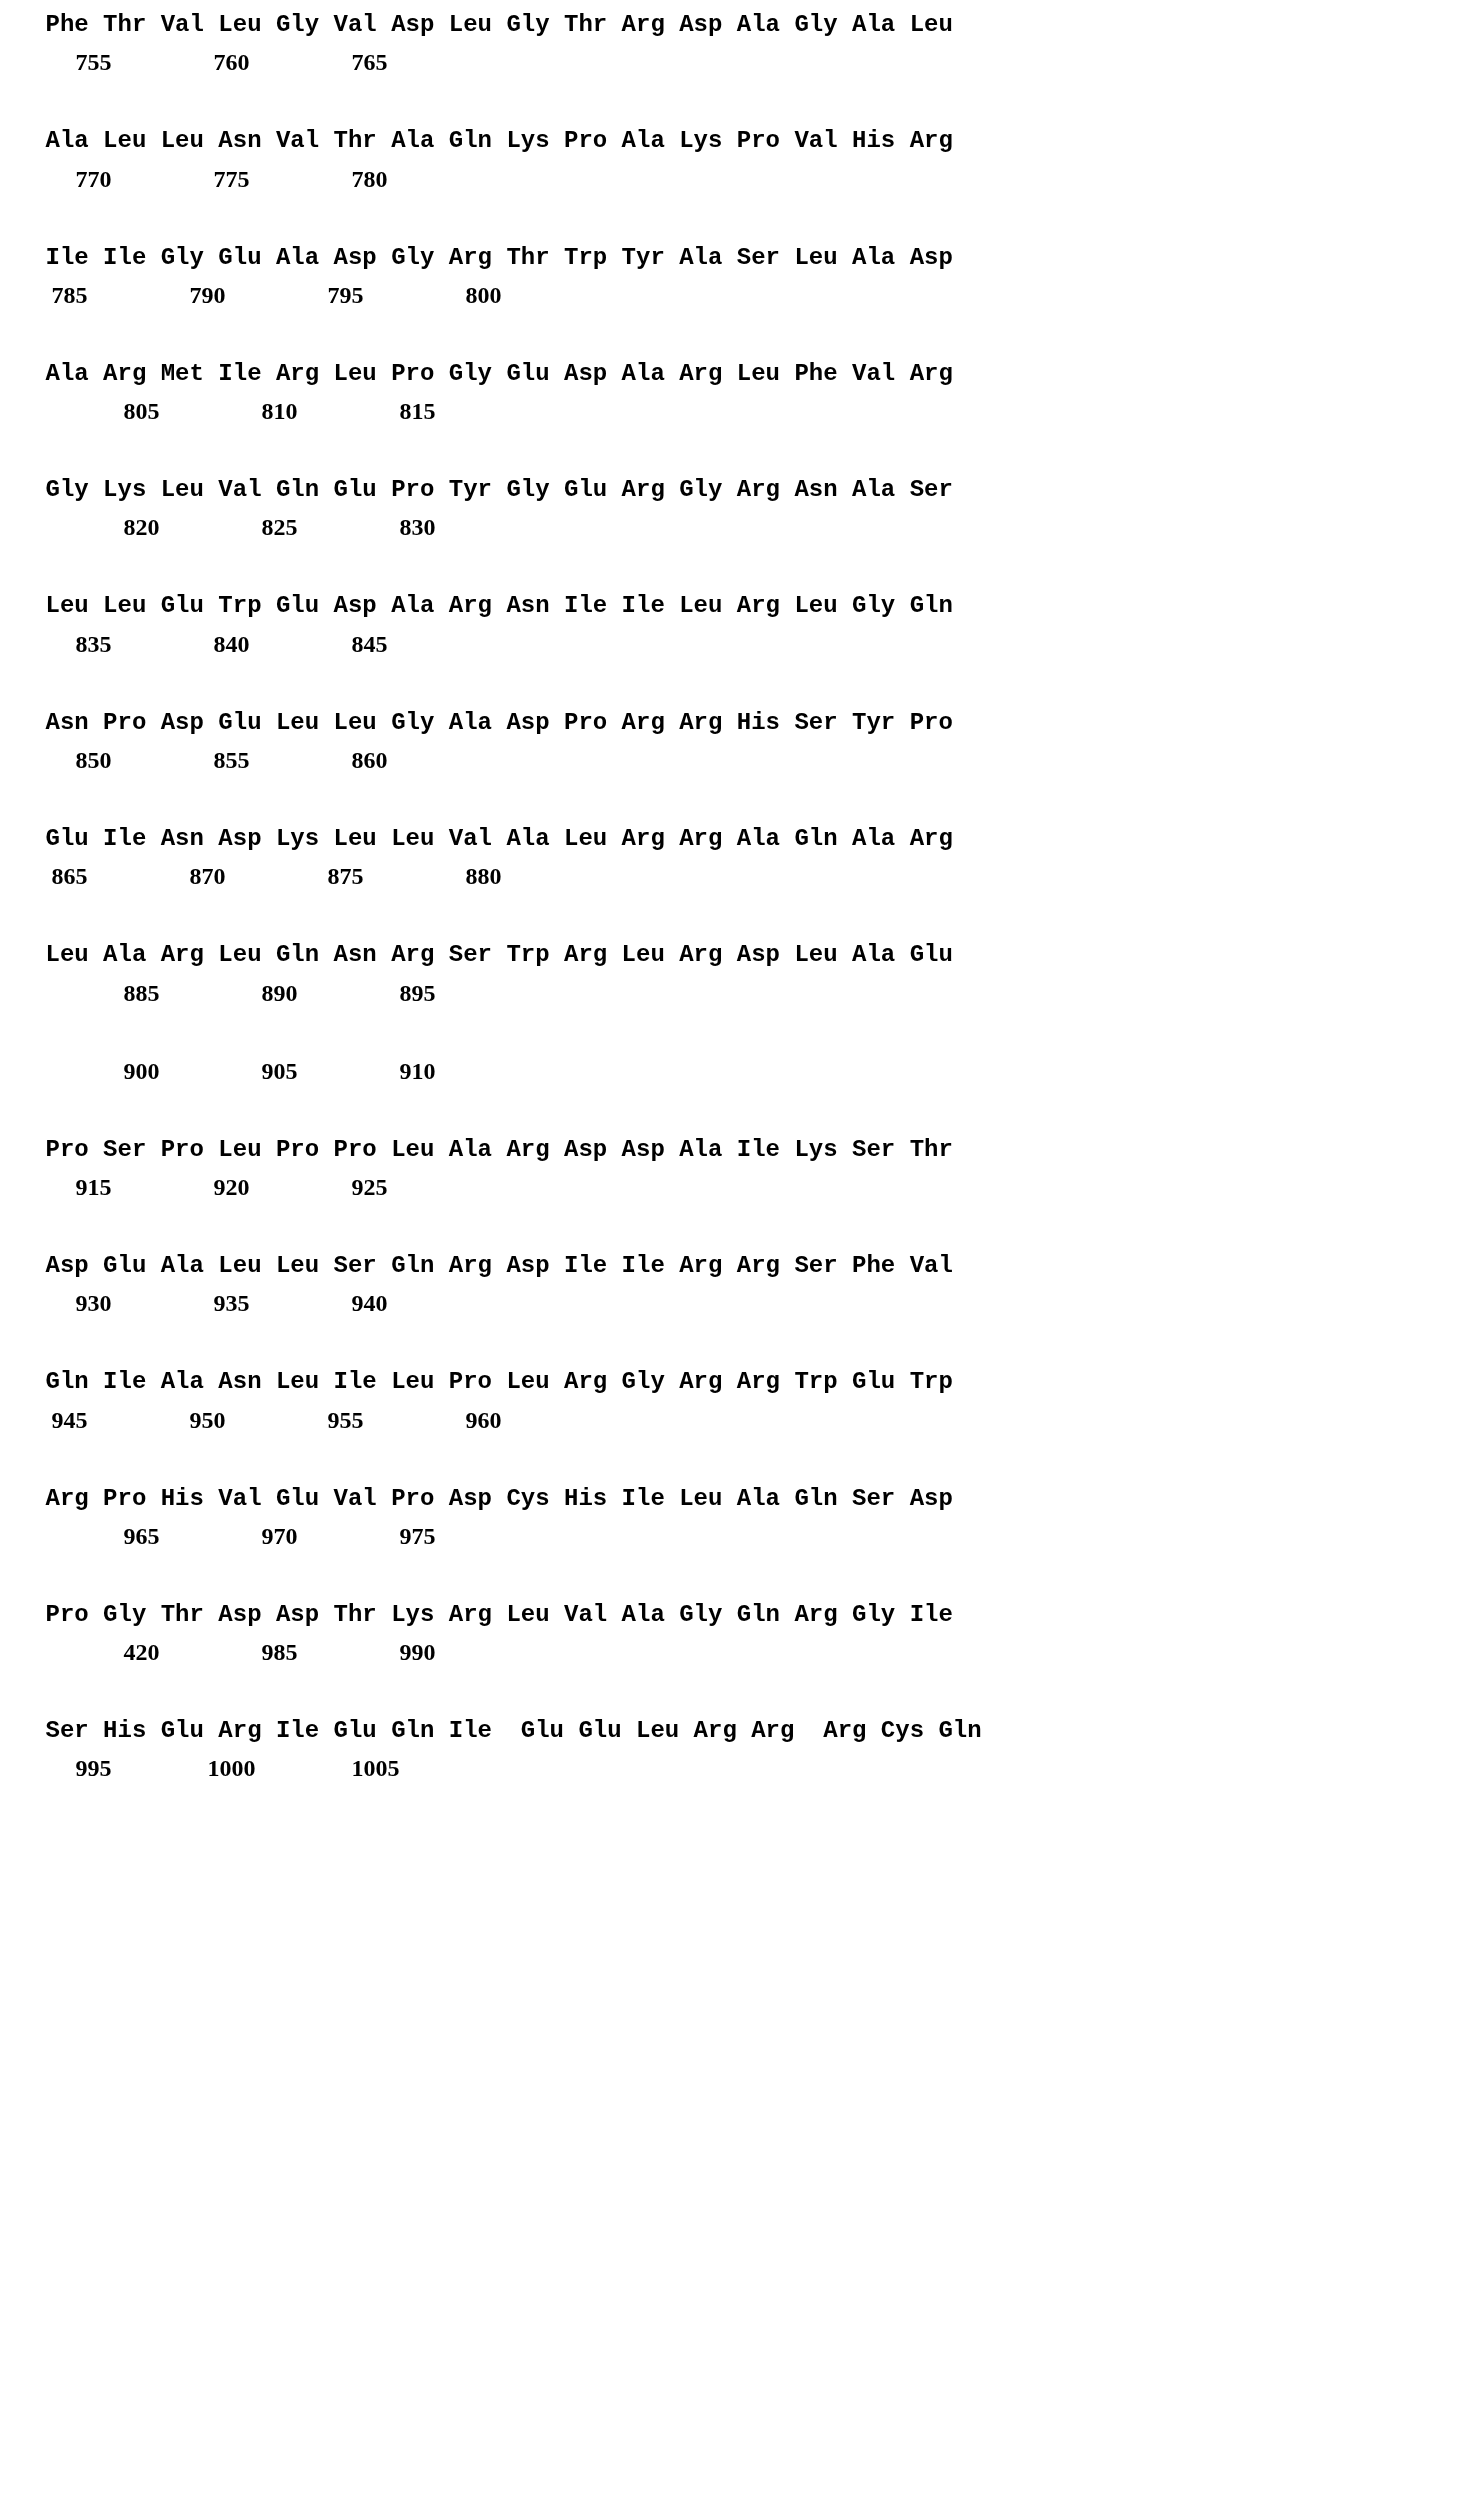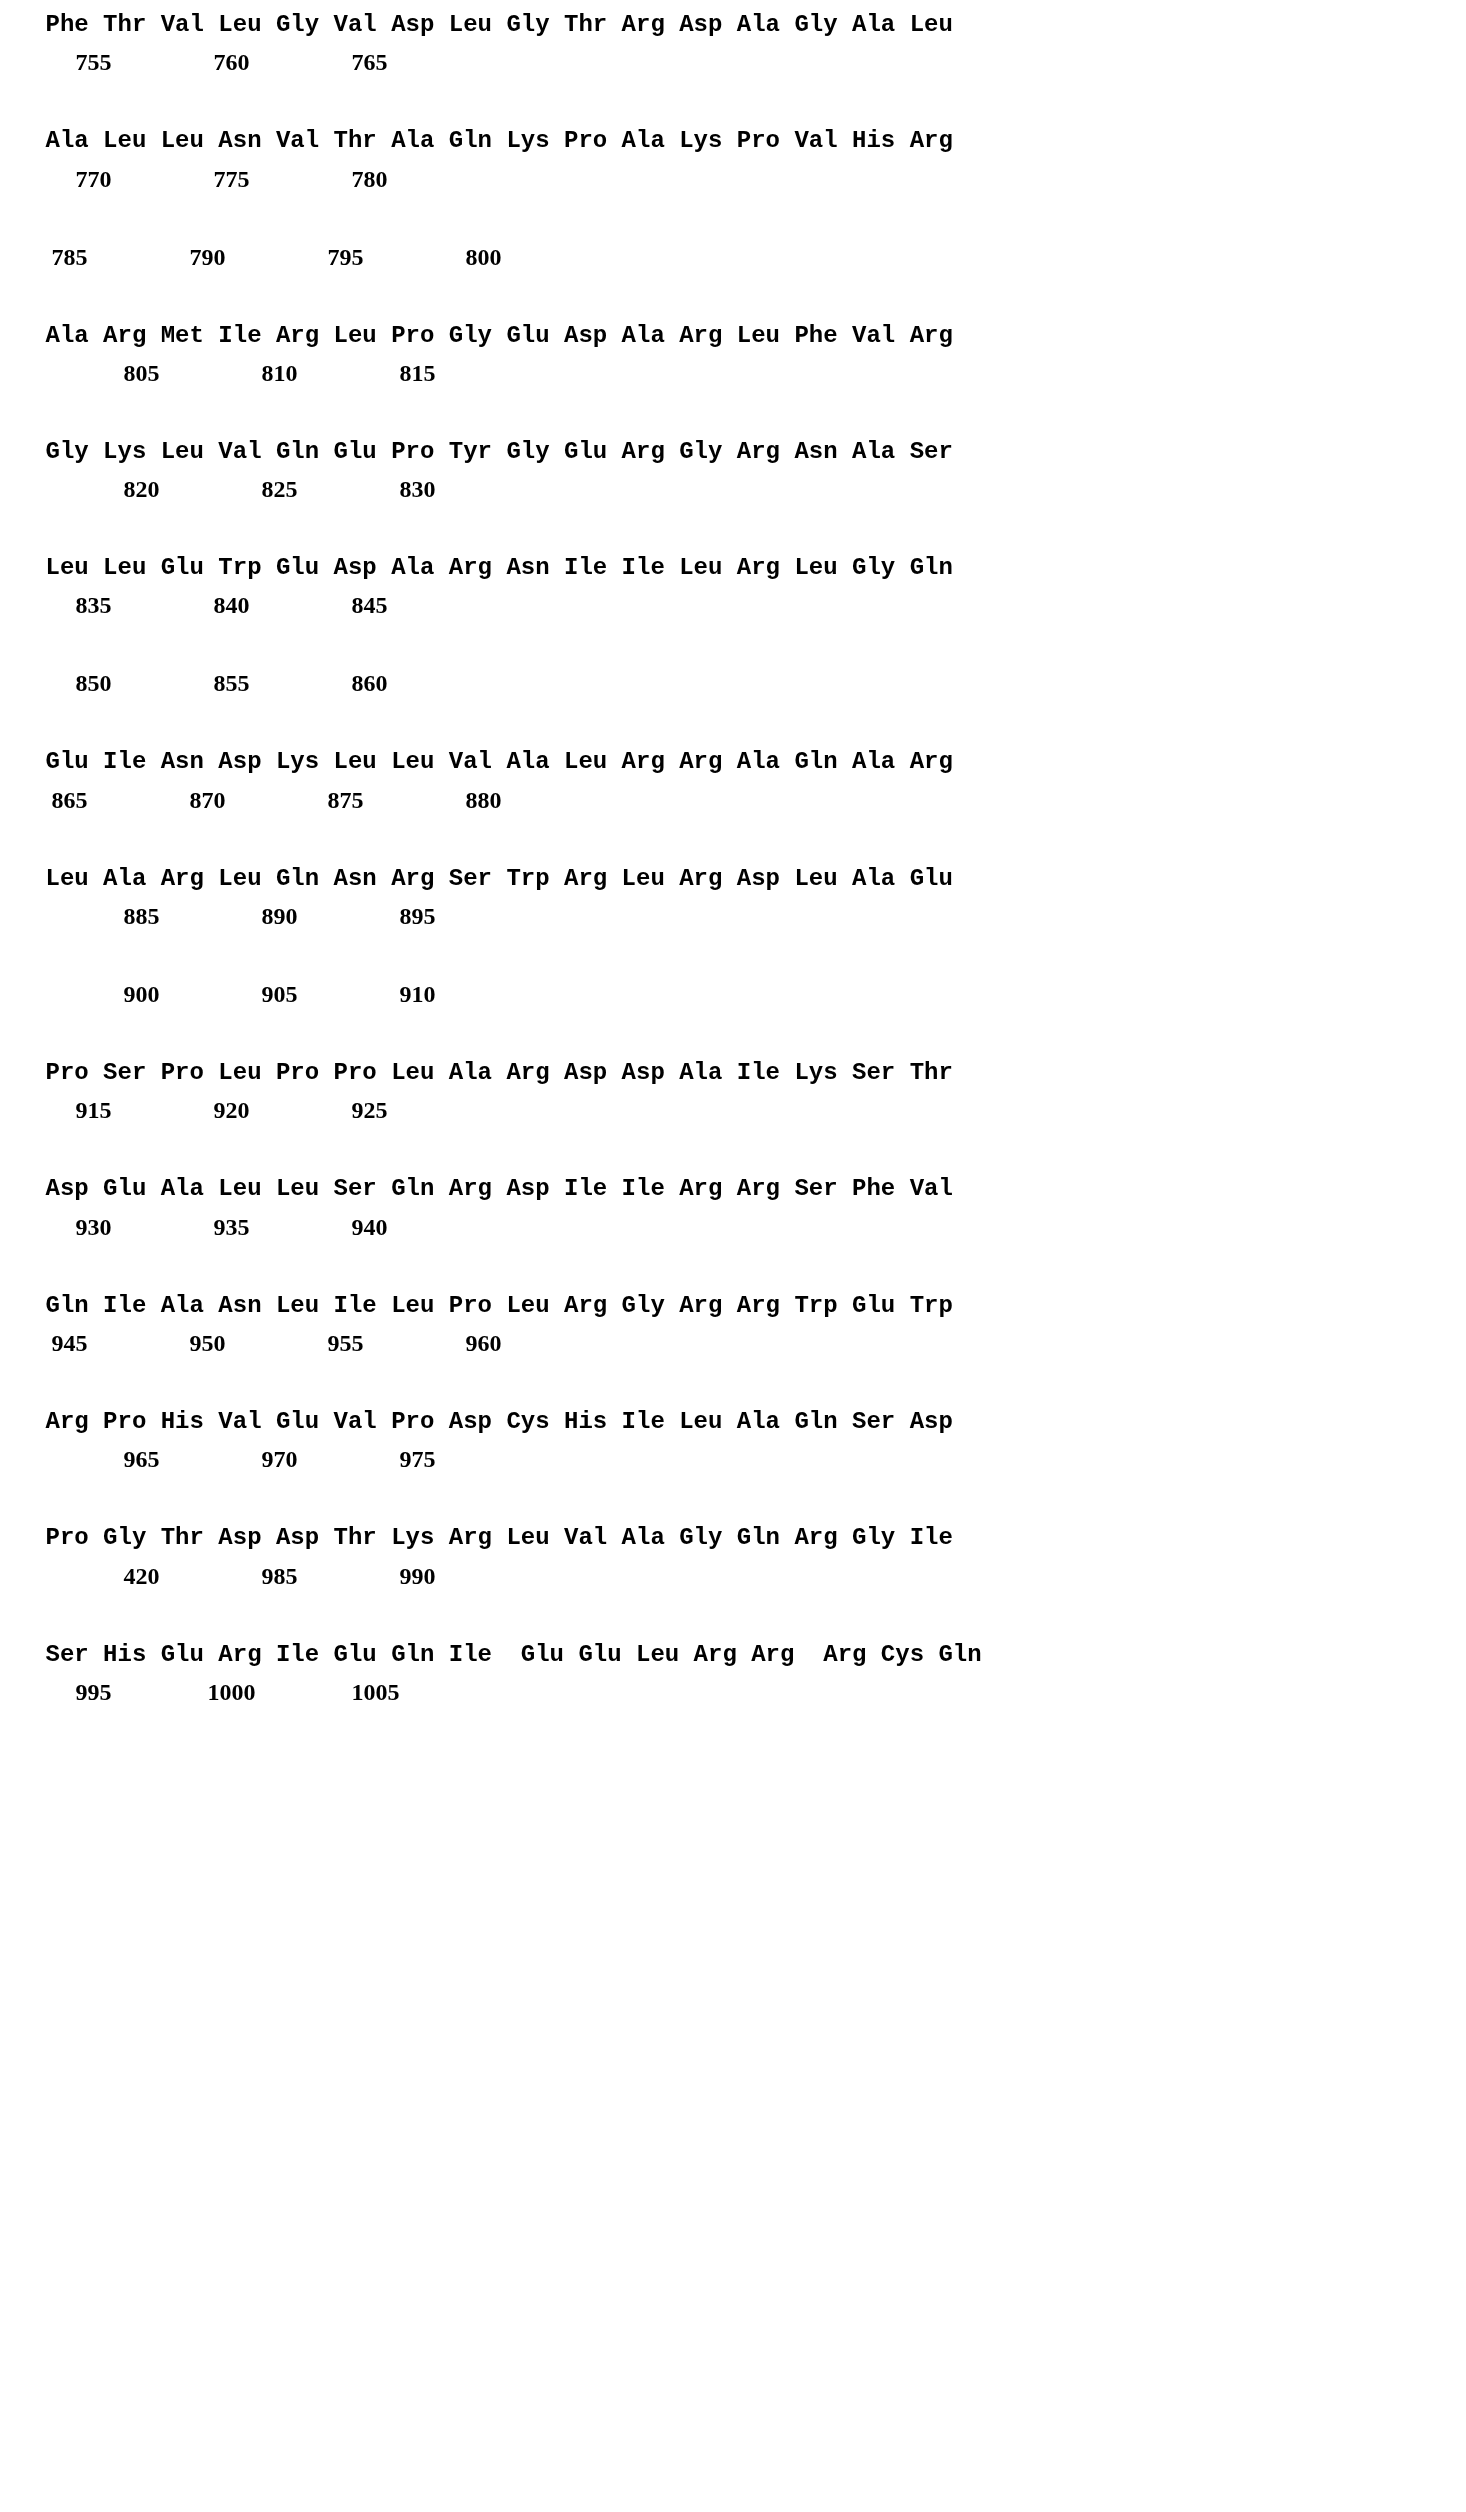--- a/index.html
+++ b/index.html
@@ -55,39 +55,41 @@
       <div class="row-residues">Phe Thr Val Leu Gly Val Asp Leu Gly Thr Arg Asp Ala Gly Ala Leu</div>
       <div class="row-numbers">     755                 760                 765</div>
     </div>
 
     <div class="block">
       <div class="row-residues">Ala Leu Leu Asn Val Thr Ala Gln Lys Pro Ala Lys Pro Val His Arg</div>
       <div class="row-numbers">     770                 775                 780</div>
     </div>
 
     <div class="block">
+      <div class="row-residues">Ile Ile Gly Glu Ala Asp Gly Arg Thr Trp Tyr Ala Ser Leu Ala Asp</div>
       <div class="row-numbers"> 785                 790                 795                 800</div>
     </div>
 
     <div class="block">
       <div class="row-residues">Ala Arg Met Ile Arg Leu Pro Gly Glu Asp Ala Arg Leu Phe Val Arg</div>
       <div class="row-numbers">             805                 810                 815</div>
     </div>
 
     <div class="block">
       <div class="row-residues">Gly Lys Leu Val Gln Glu Pro Tyr Gly Glu Arg Gly Arg Asn Ala Ser</div>
       <div class="row-numbers">             820                 825                 830</div>
     </div>
 
     <div class="block">
       <div class="row-residues">Leu Leu Glu Trp Glu Asp Ala Arg Asn Ile Ile Leu Arg Leu Gly Gln</div>
       <div class="row-numbers">     835                 840                 845</div>
     </div>
 
     <div class="block">
+      <div class="row-residues">Asn Pro Asp Glu Leu Leu Gly Ala Asp Pro Arg Arg His Ser Tyr Pro</div>
       <div class="row-numbers">     850                 855                 860</div>
     </div>
 
     <div class="block">
       <div class="row-residues">Glu Ile Asn Asp Lys Leu Leu Val Ala Leu Arg Arg Ala Gln Ala Arg</div>
       <div class="row-numbers"> 865                 870                 875                 880</div>
     </div>
 
     <div class="block">
       <div class="row-residues">Leu Ala Arg Leu Gln Asn Arg Ser Trp Arg Leu Arg Asp Leu Ala Glu</div>

